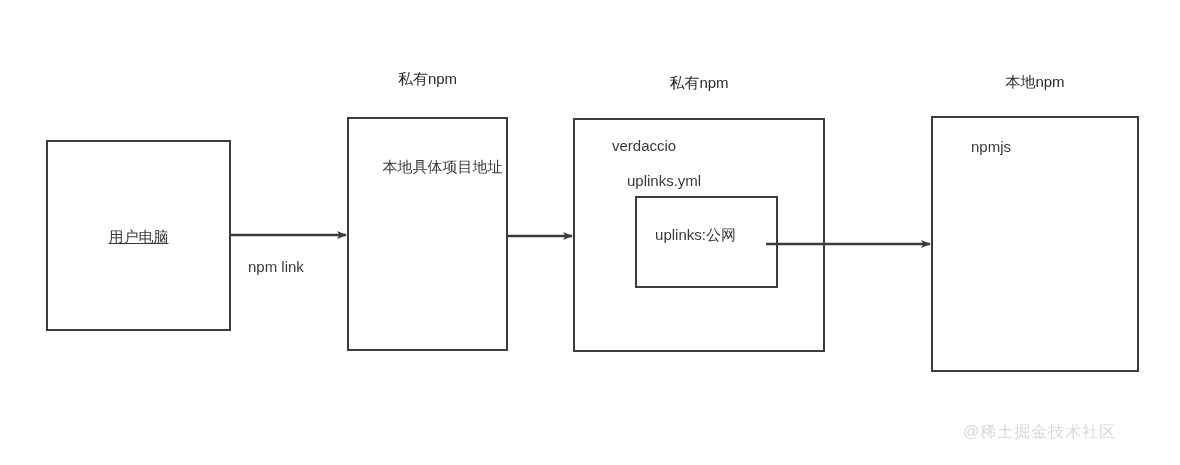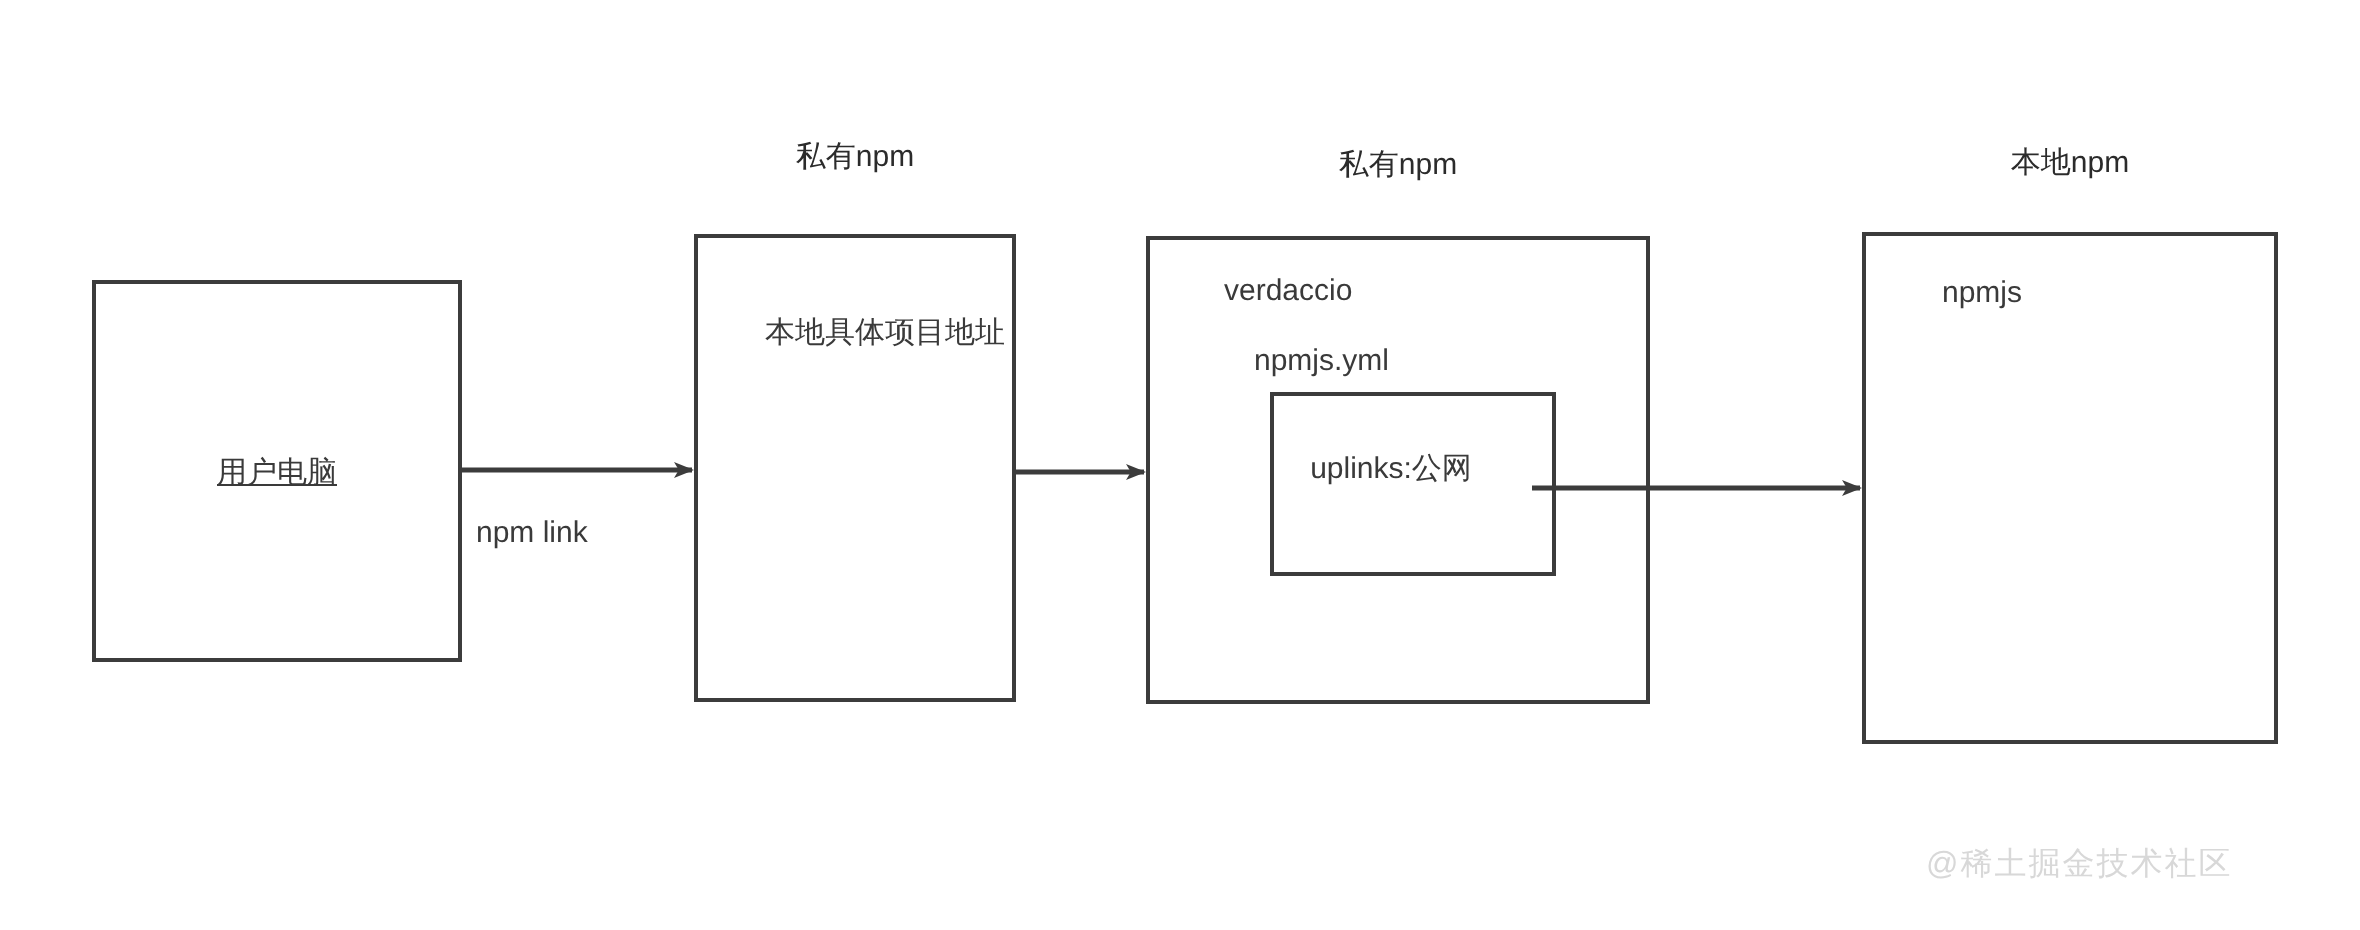--- a/index.html
+++ b/index.html
@@ -83,21 +83,21 @@
   <div class="caption" style="left:931px; top:73px; width:208px;">本地npm</div>
 
   <div class="box" style="left:46px; top:140px; width:185px; height:191px;"></div>
   <div class="label label-center" style="left:46px; top:227px; width:185px;text-decoration:underline;">用户电脑</div>
 
   <div class="box" style="left:347px; top:117px; width:161px; height:234px;"></div>
   <div class="label label-center" style="left:347px; top:157px; width:191px;">本地具体项目地址</div>
 
   <div class="box" style="left:573px; top:118px; width:252px; height:234px;"></div>
   <div class="label" style="left:600px; top:136px;margin-left:12px;">verdaccio</div>
-  <div class="label" style="left:627px; top:171px;">npmjs.yml</div>
+  <div class="label" style="left:627px; top:171px;">uplinks.yml</div>
 
   <div class="box-inner" style="left:635px; top:196px; width:143px; height:92px;"></div>
   <div class="label label-center" style="left:635px; top:225px; width:121px;">uplinks:公网</div>
 
   <div class="box" style="left:931px; top:116px; width:208px; height:256px;"></div>
   <div class="label" style="left:971px; top:137px;">npmjs</div>
 
   <svg class="arrow-layer" viewBox="0 0 1180 465" width="1180" height="465">
     <defs>
       <marker id="arrowhead" markerWidth="10" markerHeight="8" refX="9" refY="4" orient="auto" markerUnits="userSpaceOnUse">
@@ -105,17 +105,17 @@
       </marker>
     </defs>
 
     <line x1="231" y1="235" x2="346" y2="235" stroke="#3c3c3c" stroke-width="2.4" marker-end="url(#arrowhead)"></line>
 
     <line x1="508" y1="236" x2="572" y2="236" stroke="#3c3c3c" stroke-width="2.4" marker-end="url(#arrowhead)"></line>
 
     <line x1="766" y1="244" x2="930" y2="244" stroke="#3c3c3c" stroke-width="2.4" marker-end="url(#arrowhead)"></line>
   </svg>
 
-  <div class="edge-label" style="left:238px; top:257px;">npm link</div>
+  <div class="edge-label" style="left:248px; top:257px;">npm link</div>
 
   <div class="watermark" style="left:963px; top:422px;">@稀土掘金技术社区</div>
 
 </div>
 
 </body></html>

